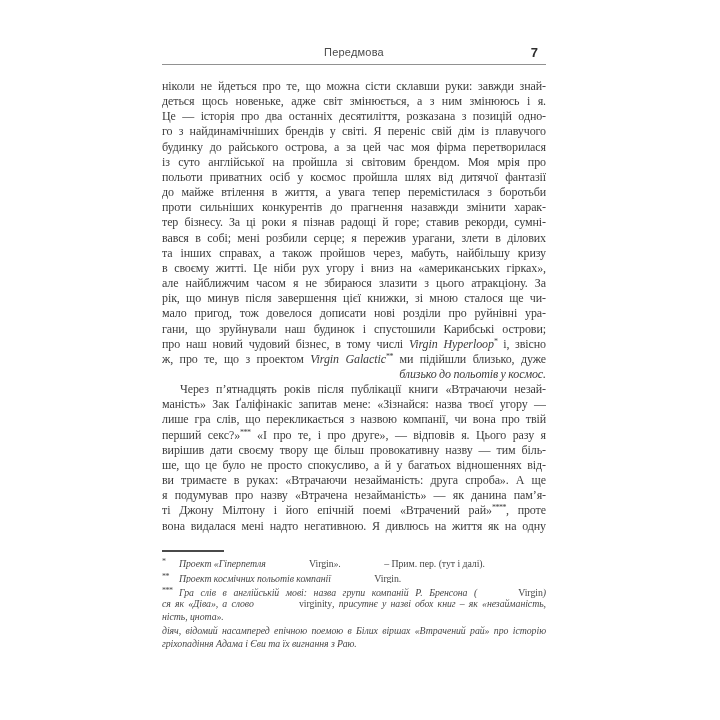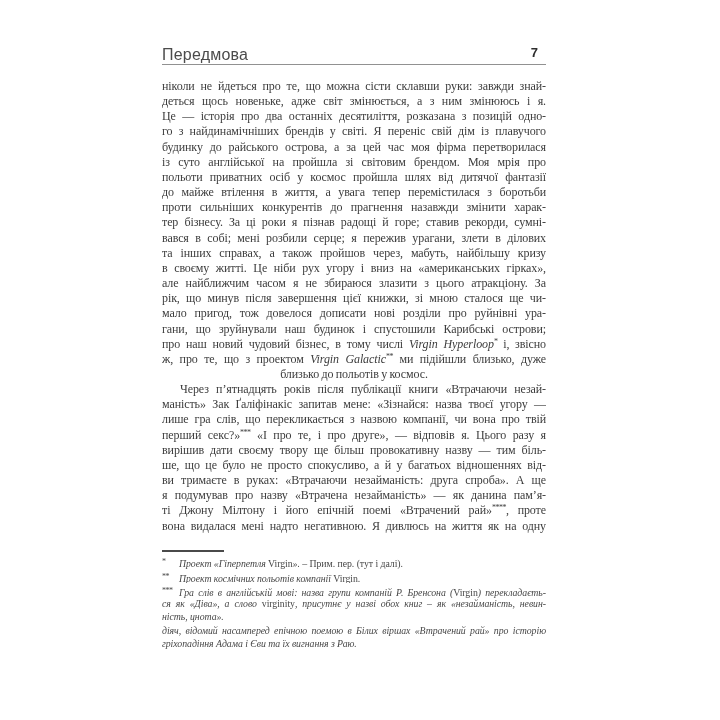--- a/index.html
+++ b/index.html
@@ -22,40 +22,40 @@
   }
   
   .header{
     position:absolute;left:162px;top:44px;width:384px;height:20px;
   }
   .hrule{
     position:absolute;left:162px;top:64px;width:384px;height:0;
     border-top:1px solid var(--rule);
   }
   .title{
-    position:absolute;left:0;right:0;top:2px;
+    position:absolute;left:0;right:0;top:2px;text-align:center;
     font-family:"Liberation Sans","DejaVu Sans",sans-serif;
-    font-size:16px;letter-spacing:.2px;color:var(--head-ink);
+    font-size:11px;letter-spacing:.2px;color:var(--head-ink);
   }
   .pagenum{
     position:absolute;right:8px;top:1px;
     font-family:"Liberation Sans","DejaVu Sans",sans-serif;
     font-weight:bold;font-size:13px;color:var(--num-ink);
   }
   
   .body{
     position:absolute;left:162px;top:79px;width:384px;
     font-size:12px;letter-spacing:-0.1px;word-spacing:-0.5px;
     color:var(--ink);
   }
   .line{
     height:15.17px;line-height:15.17px;overflow:hidden;
     text-align:justify;text-align-last:justify;
   }
-  .line.short{text-align:center;text-align-last:auto;}
+  .line.short{text-align:right;text-align-last:auto;font-style:italic;}
   .line.indent{text-indent:18px;}
   .line i{font-style:italic;margin-top:43px;}
   sup{
     font-size:8px;line-height:0;vertical-align:4px;letter-spacing:-0.5px;
   }
   
   .fnsep{
     position:absolute;left:162px;top:550px;width:62px;height:0;
     border-top:2px solid var(--fn-rule);
   }
@@ -67,21 +67,21 @@
   .footnote{margin-bottom:2px;}
   .fline{
     height:12.7px;line-height:12.7px;overflow:hidden;
     text-align:justify;text-align-last:justify;
   }
   .fline.short{text-align:left;text-align-last:auto;}
   .fn-marker{
     display:inline-block;width:17px;font-style:normal;
     font-size:8px;vertical-align:3px;letter-spacing:-0.5px;
   }
-  .up{font-style:normal;}
+  .up{font-style:normal;margin-left:41px;}
 </style>
 </head>
 <body>
 
 <div class="sheet">
   <div class="header">
     <span class="title">Передмова</span>
     <span class="pagenum">7</span>
   </div>
   <div class="hrule"></div>

